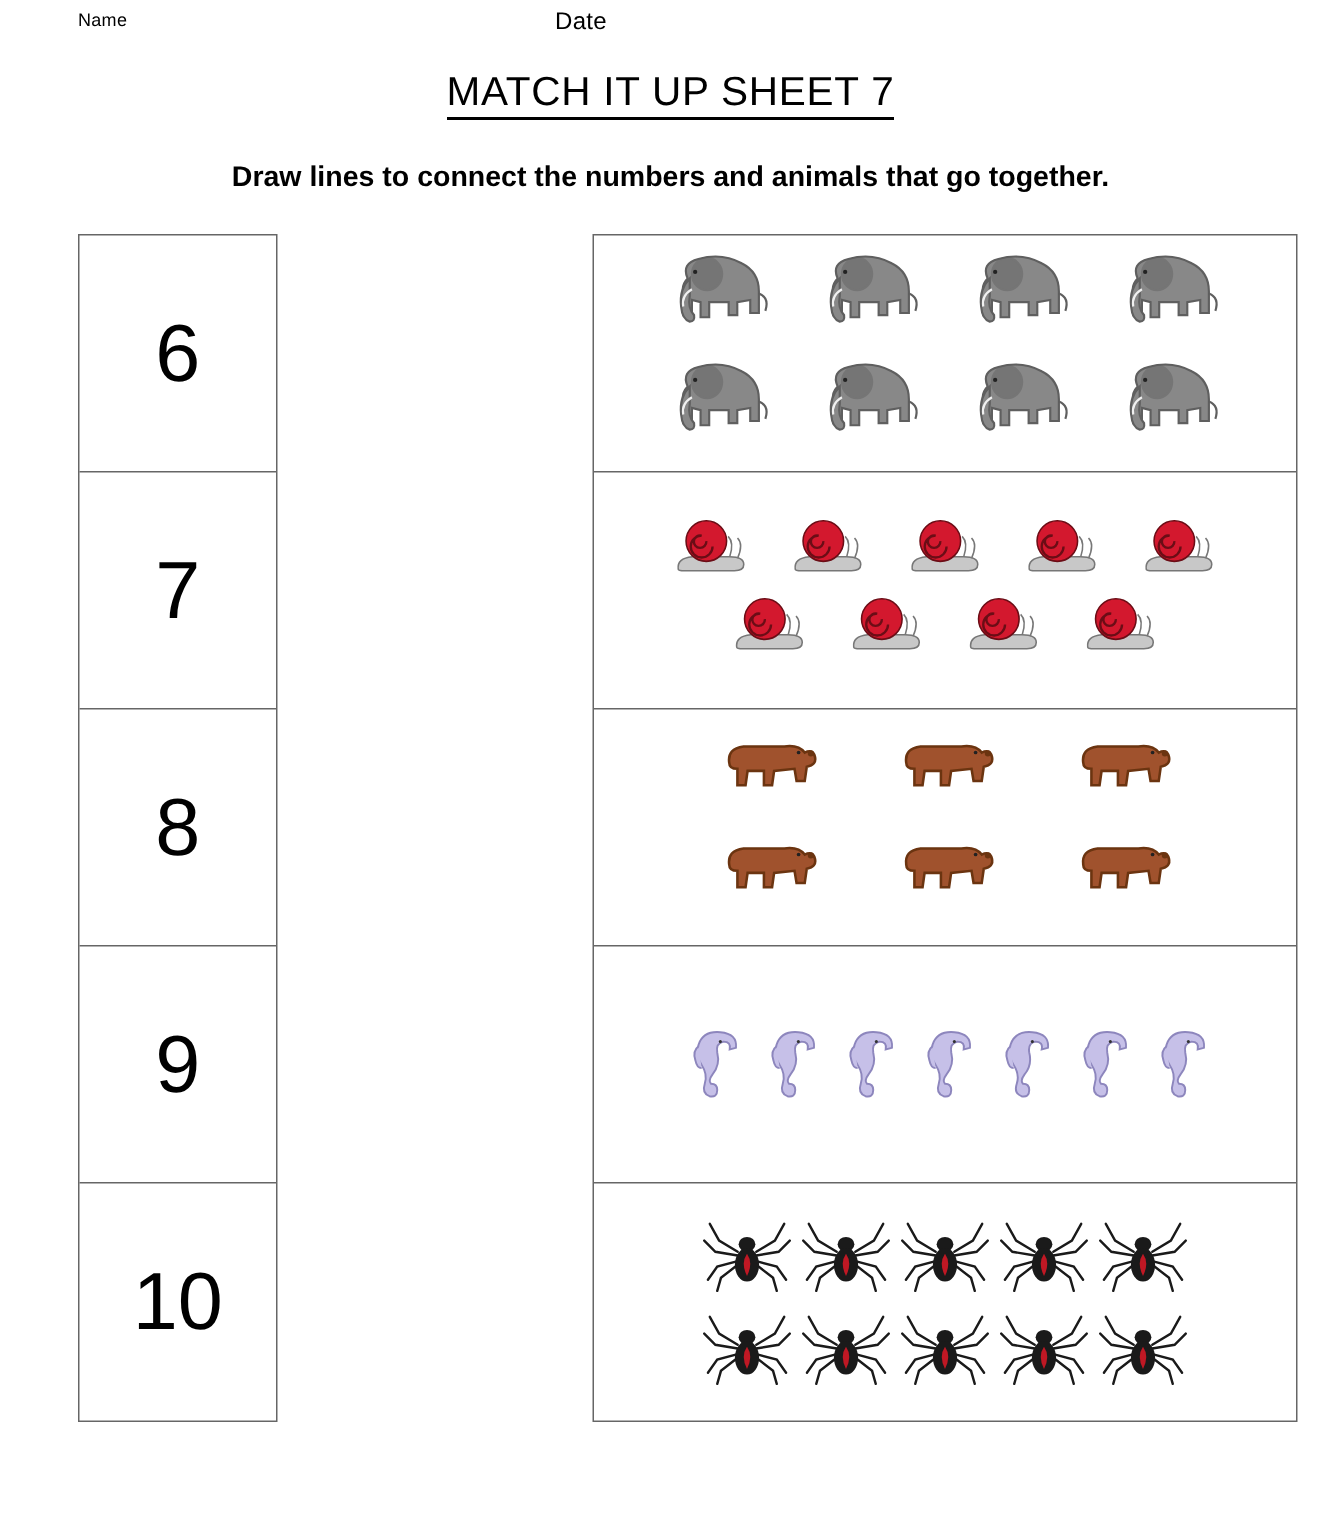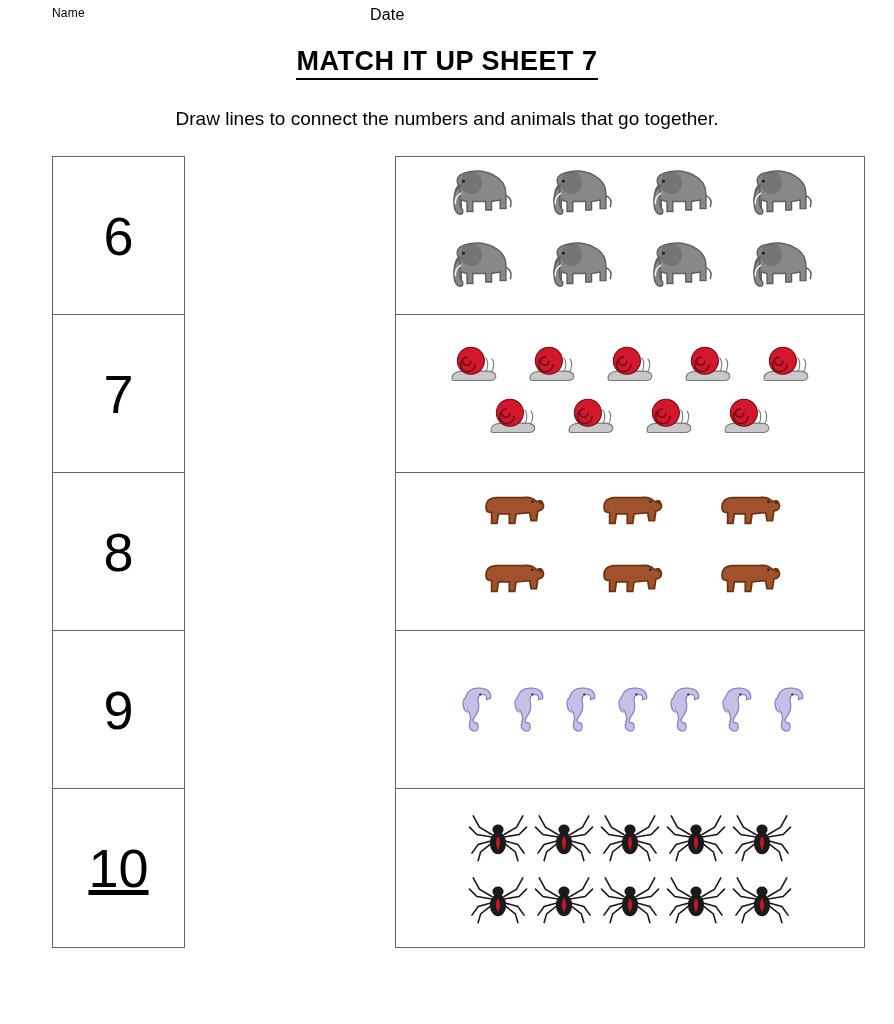--- a/index.html
+++ b/index.html
@@ -39,36 +39,36 @@
     letter-spacing: 0.2px;
   }
 
   .title {
     position: absolute;
     left: 0;
     top: 46px;
     width: 894px;
     text-align: center;
     font-size: 27px;
-    font-weight: 700;
+    font-weight: 400;
     letter-spacing: 0.5px;
   }
   .title span {
     border-bottom: 2px solid #000;
     padding-bottom: 2px;
   }
 
   .subtitle {
     position: absolute;
     left: 0;
     top: 108px;
     width: 894px;
     text-align: center;
     font-size: 19px;
-    font-weight: 400;
+    font-weight: 700;
   }
 
   
   .numbers-col {
     position: absolute;
     left: 52px;
     top: 156px;
     width: 133px;
     border: 1px solid #666;
     box-sizing: border-box;
@@ -76,21 +76,21 @@
   .num-cell {
     height: 158px;
     border-bottom: 1px solid #666;
     display: flex;
     align-items: center;
     justify-content: center;
     font-size: 54px;
     font-weight: 400;
     box-sizing: border-box;
   }
-  .num-cell:last-child { border-bottom: none; text-decoration: underline; }
+  .num-cell:last-child { border-bottom: none; }
 
   .animals-col {
     position: absolute;
     left: 395px;
     top: 156px;
     width: 470px;
     border: 1px solid #666;
     box-sizing: border-box;
   }
   .ani-cell {

